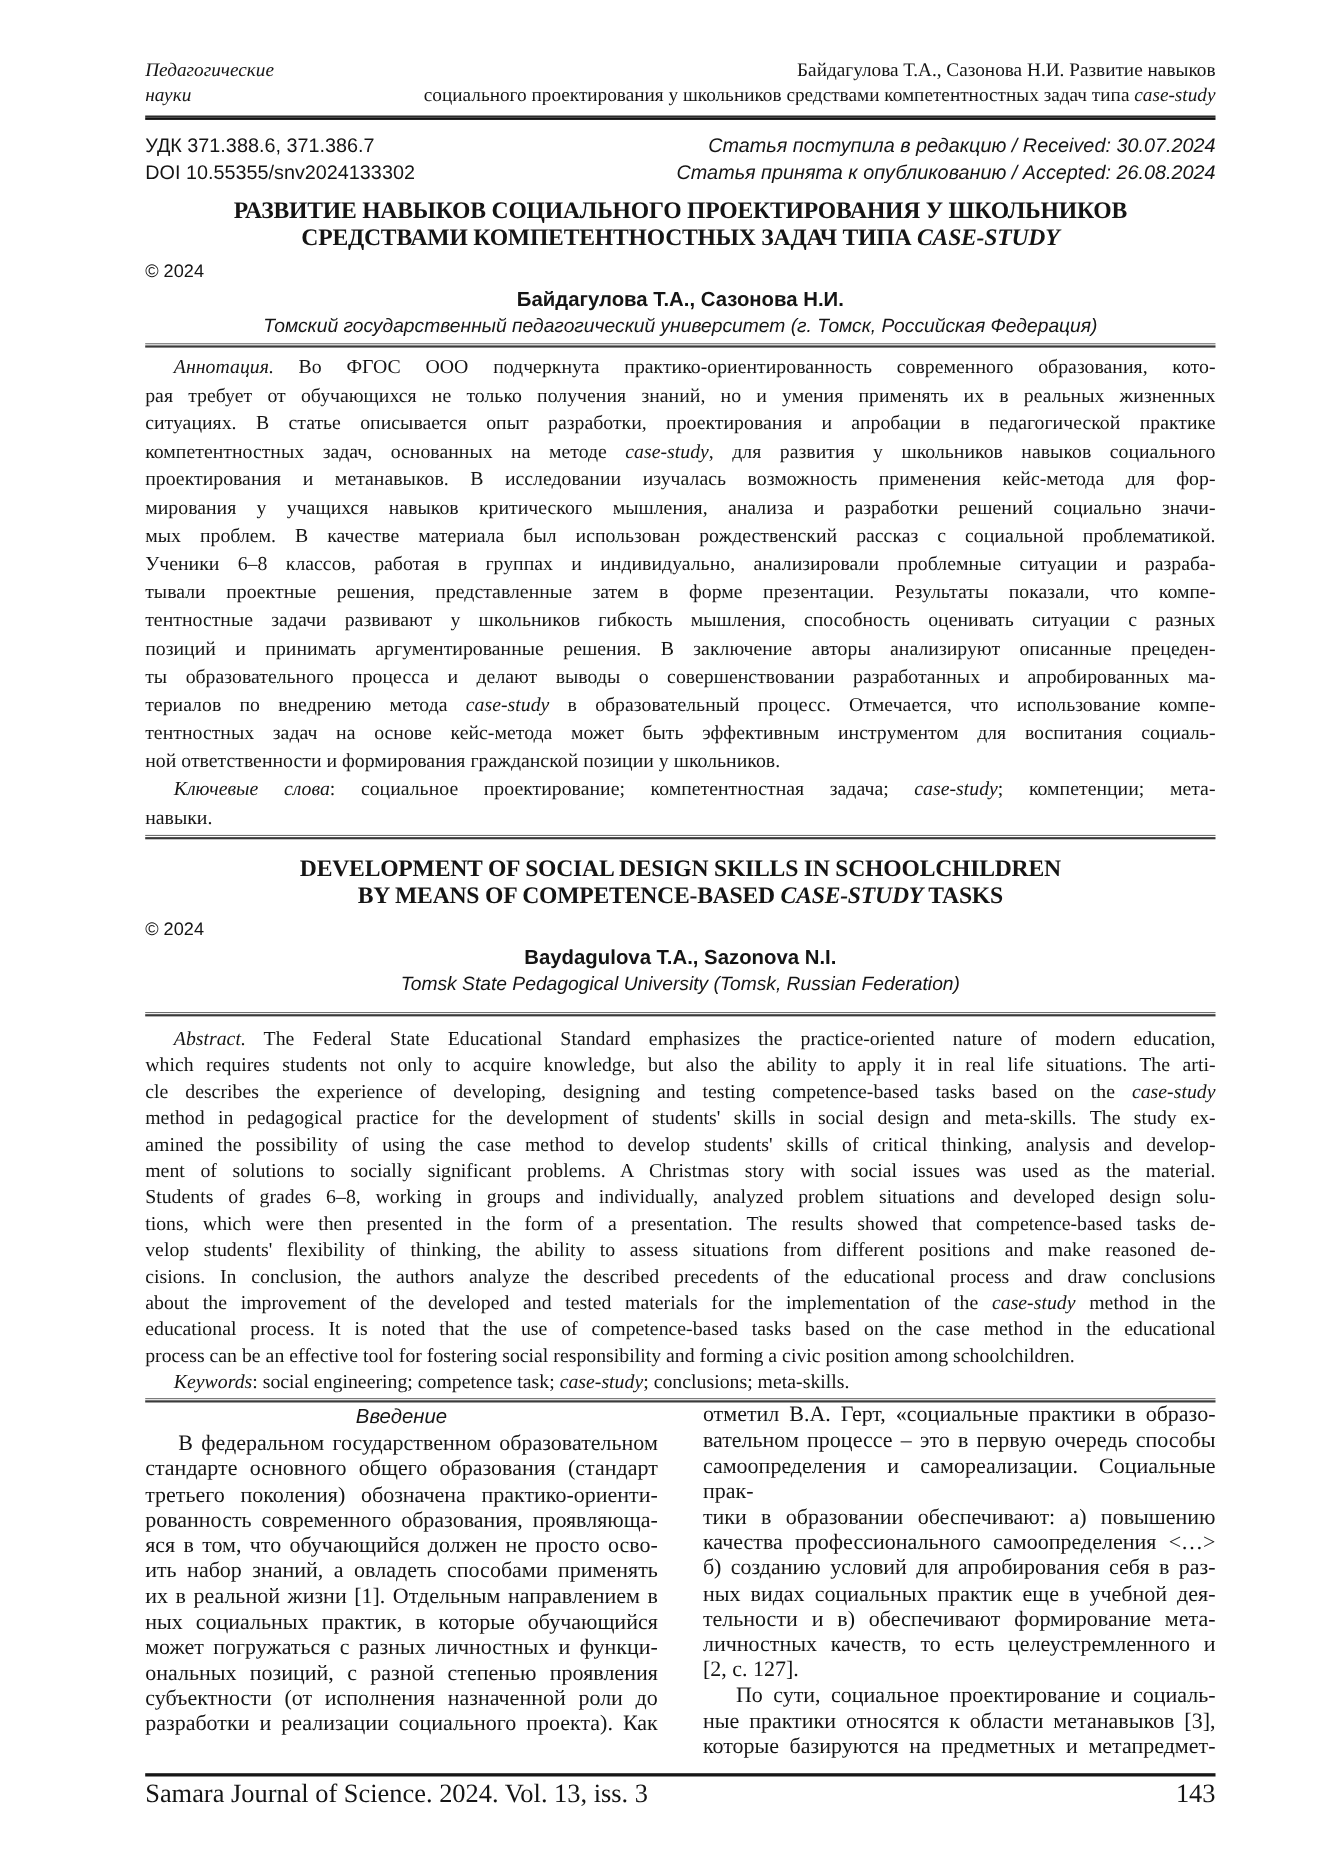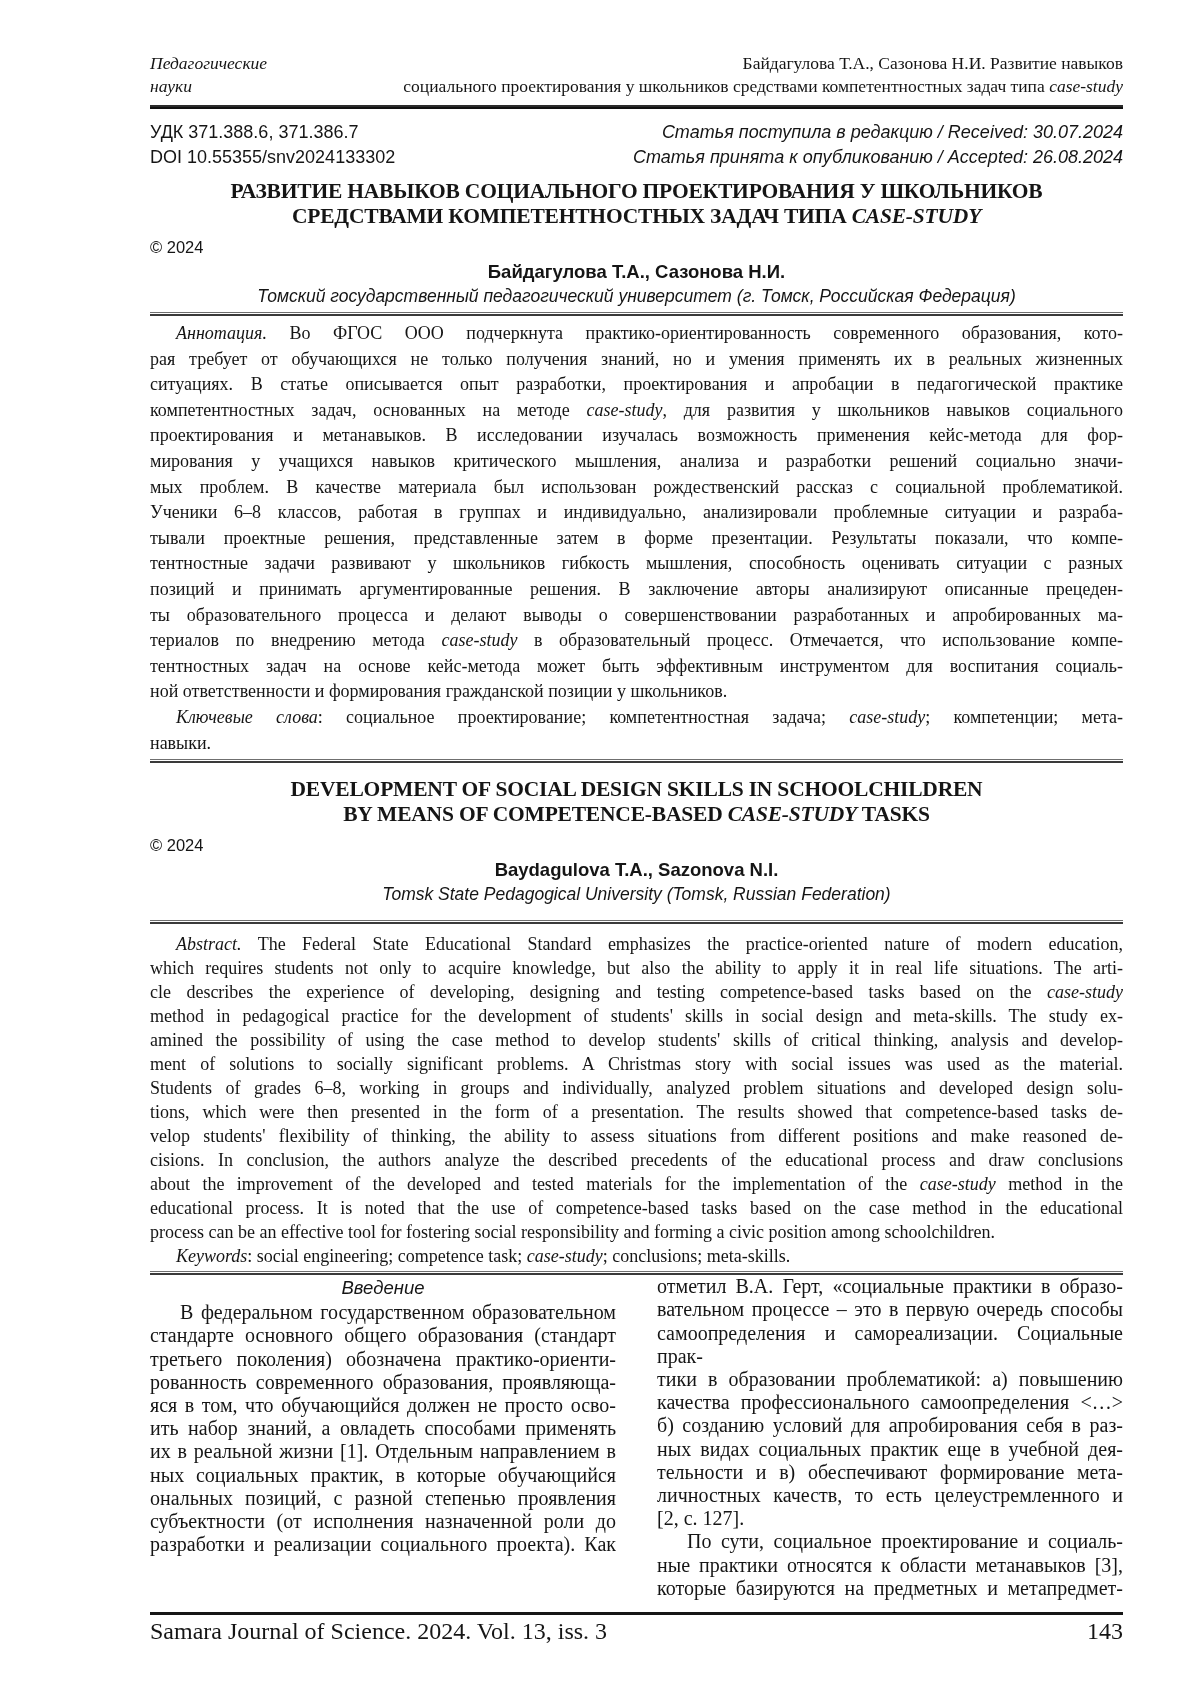--- a/index.html
+++ b/index.html
@@ -1,18 +1,18 @@
 <!DOCTYPE html>
 <html lang="ru"><head>
 <meta charset="utf-8">
 <style>
   *{margin:0;padding:0;box-sizing:border-box;}
   html,body{width:1200px;height:1697px;background:#ffffff;}
   body{font-family:"Liberation Serif",serif;color:#151515;position:relative;overflow:hidden;}
-  .page{position:absolute;left:150px;top:0;width:973px;height:1697px;}
+  .page{position:absolute;left:132px;top:0;width:973px;height:1697px;}
   .it{font-style:italic;}
   
   .tline{text-align:justify;text-align-last:justify;}
   .tline.tend{text-align-last:left;}
   .tline.tind{text-indent:26px;}
   .coltext .tline.tind{text-indent:30px;}
 
   .header{margin-top:52px;display:flex;justify-content:space-between;align-items:flex-start;font-size:17.5px;line-height:23px;}
   .header-left{font-style:italic;}
   .header-right{text-align:right;max-width:790px;}
@@ -149,31 +149,32 @@
       <div class="col-heading">Введение</div>
       <div class="coltext">
           <div class="tline tind"><span>В федеральном государственном образовательном</span></div>
           <div class="tline"><span>стандарте основного общего образования (стандарт</span></div>
           <div class="tline"><span>третьего поколения) обозначена практико-ориенти-</span></div>
           <div class="tline"><span>рованность современного образования, проявляюща-</span></div>
           <div class="tline"><span>яся в том, что обучающийся должен не просто осво-</span></div>
           <div class="tline"><span>ить набор знаний, а овладеть способами применять</span></div>
           <div class="tline"><span>их в реальной жизни [1]. Отдельным направлением в</span></div>
           <div class="tline"><span>ных социальных практик, в которые обучающийся</span></div>
+          <div class="tline"><span>может погружаться с разных личностных и функци-</span></div>
           <div class="tline"><span>ональных позиций, с разной степенью проявления</span></div>
           <div class="tline"><span>субъектности (от исполнения назначенной роли до</span></div>
           <div class="tline"><span>разработки и реализации социального проекта). Как</span></div>
         </div>
     </div>
     <div class="col">
       <div class="coltext">
           <div class="tline"><span>отметил В.А. Герт, «социальные практики в образо-</span></div>
           <div class="tline"><span>вательном процессе – это в первую очередь способы</span></div>
           <div class="tline"><span>самоопределения и самореализации. Социальные прак-</span></div>
-          <div class="tline"><span>тики в образовании проблематикой: а) повышению</span></div>
+          <div class="tline"><span>тики в образовании обеспечивают: а) повышению</span></div>
           <div class="tline"><span>качества профессионального самоопределения &lt;…&gt;</span></div>
           <div class="tline"><span>б) созданию условий для апробирования себя в раз-</span></div>
           <div class="tline"><span>ных видах социальных практик еще в учебной дея-</span></div>
           <div class="tline"><span>тельности и в) обеспечивают формирование мета-</span></div>
           <div class="tline"><span>личностных качеств, то есть целеустремленного и</span></div>
           <div class="tline tend"><span>[2, с. 127].</span></div>
           <div class="tline tind"><span>По сути, социальное проектирование и социаль-</span></div>
           <div class="tline"><span>ные практики относятся к области метанавыков [3],</span></div>
           <div class="tline"><span>которые базируются на предметных и метапредмет-</span></div>
         </div>

